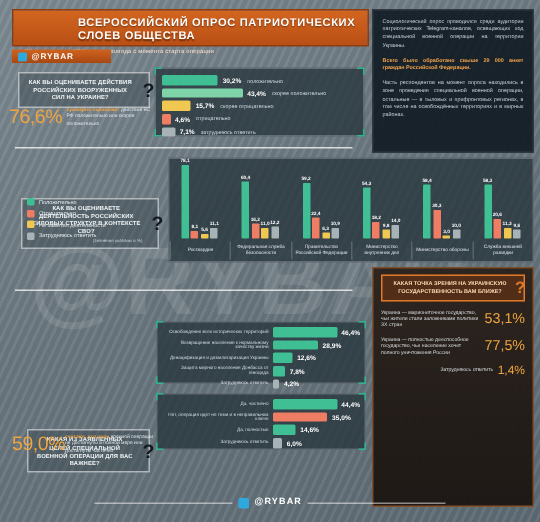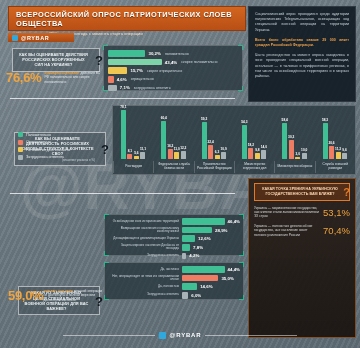--- a/index.html
+++ b/index.html
@@ -25,21 +25,21 @@
 
   
   #hdr {
     left: 8px; top: 6px; width: 238px; height: 25px;
     background: linear-gradient(180deg,#d2651f 0%, #b94f15 100%);
     border: 1px solid #8d3c10;
     padding: 3px 6px 0 7px;
   }
   #hdr-title {
     font-size: 7.4px; font-weight: bold; color: #fff; letter-spacing: .45px;
-    line-height: 9px; text-shadow: 0 1px 1px rgba(0,0,0,.45);
+    line-height: 9px; text-shadow: 0 1px 1px rgba(0,0,0,.45); margin-left: 36px;
   }
   #hdr-sub {
     font-size: 3.9px; color: #ffe3cd; letter-spacing: .15px; margin-top: 3px;
     line-height: 5px;
   }
   #logo-bar {
     left: 8px; top: 33px; width: 66px; height: 9px;
     background: linear-gradient(180deg,#cf631e,#a84812);
     display: flex; align-items: center; gap: 3px; padding-left: 4px;
   }
@@ -68,21 +68,21 @@
     position: relative;
   }
   .qbox .qtext {
     font-size: 3.9px; line-height: 5.2px; color: #eef3f5; text-align: center;
     letter-spacing: .1px; font-weight: bold;
   }
   .qmark {
     position: absolute; right: -4px; top: 50%; transform: translateY(-50%);
     font-size: 13px; font-weight: bold; color: #10191f;
   }
-  .bigpct { font-size: 13px; font-weight: bold; color: #f0a43f; letter-spacing: -.3px; }
+  .bigpct { font-size: 13px; font-weight: normal; color: #f0a43f; letter-spacing: -.3px; }
   .pctnote { font-size: 3.3px; line-height: 4.2px; color: #dfe6ea; }
   .pctnote b { color: #f0a43f; }
 
   
   .card {
     background: rgba(38,52,60,.78);
     border: 1px solid rgba(255,255,255,.22);
   }
   .corner { position: absolute; width: 5px; height: 5px; border: 1px solid #2fb48b; }
   .c-tl { left: -1px; top: -1px; border-right: 0; border-bottom: 0; }
@@ -433,21 +433,25 @@
     <div class="qtext">КАКАЯ ТОЧКА ЗРЕНИЯ НА УКРАИНСКУЮ ГОСУДАРСТВЕННОСТЬ ВАМ БЛИЖЕ?</div>
     <span class="qmark">?</span>
   </div>
   <div id="c5-rows">
       <div class="orow">
         <div class="otxt">Украина — марионеточное государство, чьи жители стали заложниками политики ЗХ стран</div>
         <div class="opct">53,1%</div>
       </div>
       <div class="orow">
         <div class="otxt">Украина — полностью дееспособное государство, чье население хочет полного уничтожения России</div>
-        <div class="opct">70,4%</div>
+        <div class="opct">77,5%</div>
+      </div>
+      <div class="orow">
+        <div class="otxt" style="text-align: right;">Затрудняюсь ответить</div>
+        <div class="opct sm">1,4%</div>
       </div>
     </div>
 </div>
 
 <div class="panel" id="footer">
   <span class="fline"></span>
   <span id="f-mark"></span>
   <span id="f-text">@RYBAR</span>
   <span class="fline"></span>
 </div>

